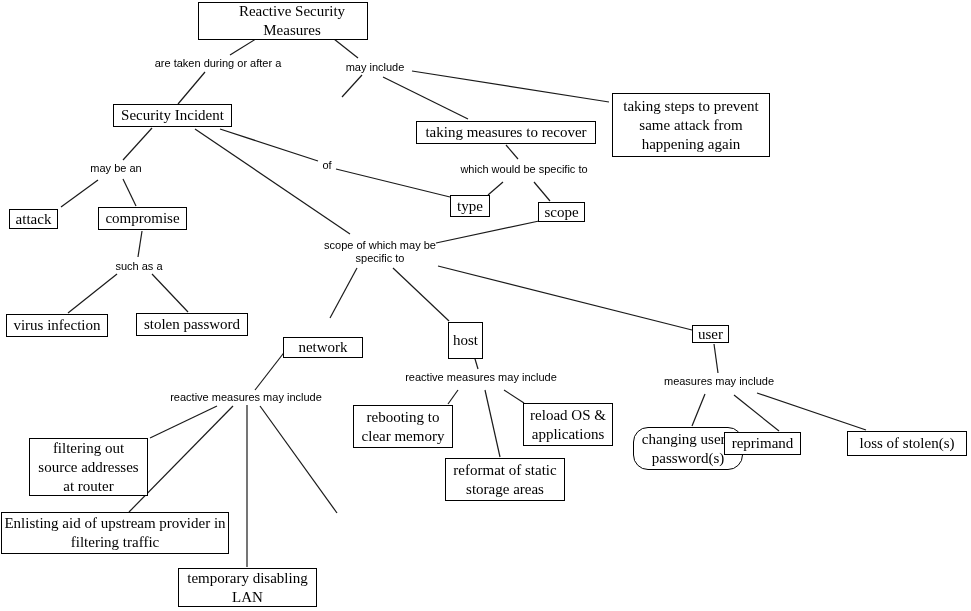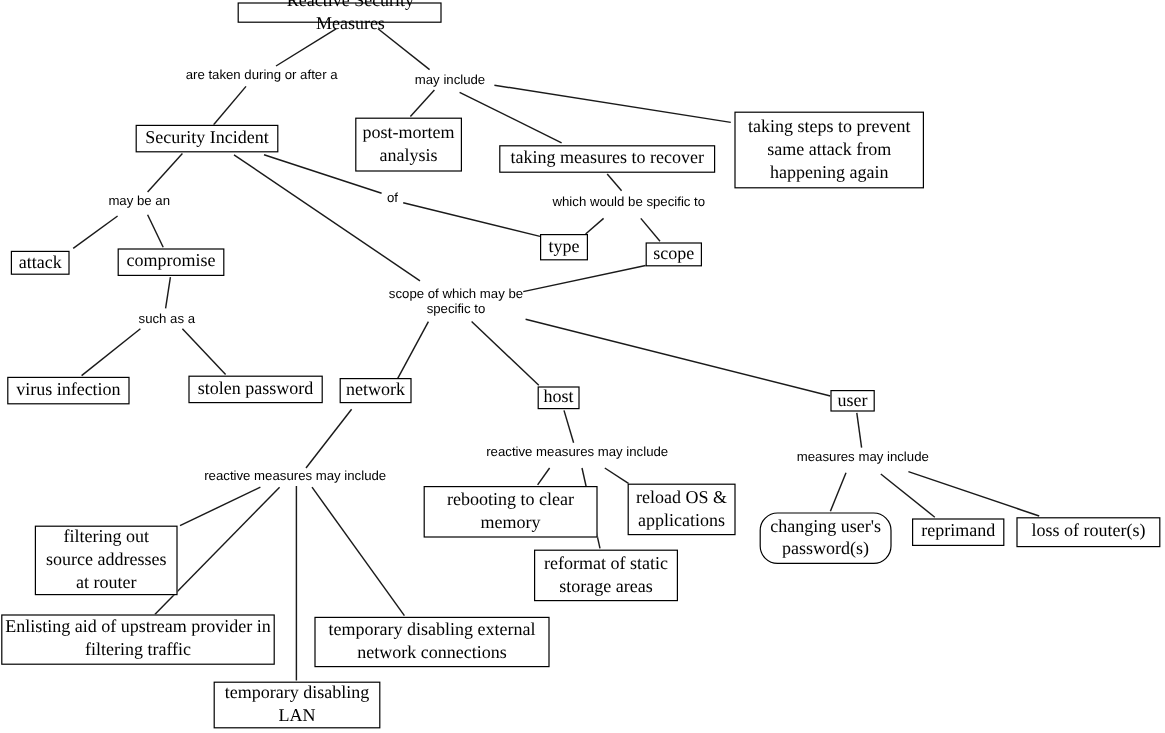--- a/index.html
+++ b/index.html
@@ -88,44 +88,42 @@
     <line x1="470" y1="342" x2="478" y2="369"></line>
     <line x1="458" y1="390" x2="448" y2="404"></line>
     <line x1="485" y1="390" x2="500" y2="457"></line>
     <line x1="504" y1="390" x2="524" y2="403"></line>
     <line x1="714" y1="344" x2="718" y2="373"></line>
     <line x1="705" y1="394" x2="692" y2="426"></line>
     <line x1="734" y1="395" x2="779" y2="431"></line>
     <line x1="757" y1="393" x2="866" y2="430"></line>
   </svg>
 
-  <div class="node" style="left:198px; top:2px;   width:170px; height:17px;padding-left:20px;">Reactive Security Measures</div>
+  <div class="node" style="left:198px; top:2px;   width:170px; height:38px;padding-left:20px;">Reactive Security Measures</div>
   <div class="node" style="left:113px; top:104px; width:119px; height:23px;">Security Incident</div>
-  <div class="node" style="left:296px; top:98px;  width:89px;  height:45px;">post-mortem analysis</div>
   <div class="node" style="left:416px; top:121px; width:180px; height:23px;">taking measures to recover</div>
   <div class="node" style="left:612px; top:93px;  width:158px; height:64px;">taking steps to prevent same attack from happening again</div>
   <div class="node" style="left:9px;   top:209px; width:49px;  height:20px;">attack</div>
   <div class="node" style="left:98px;  top:207px; width:89px;  height:23px;">compromise</div>
   <div class="node" style="left:450px; top:195px; width:40px;  height:22px;">type</div>
   <div class="node" style="left:538px; top:202px; width:47px;  height:20px;">scope</div>
   <div class="node" style="left:6px;   top:314px; width:102px; height:23px;">virus infection</div>
-  <div class="node" style="left:136px; top:313px; width:112px; height:23px;margin-left:21px;">stolen password</div>
-  <div class="node" style="left:283px; top:315px; width:60px;  height:21px;">network</div>
-  <div class="node" style="left:448px; top:322px; width:35px;  height:19px;">host</div>
+  <div class="node" style="left:136px; top:313px; width:112px; height:23px;">stolen password</div>
+  <div class="node" style="left:283px; top:337px; width:80px;  height:21px;">network</div>
+  <div class="node" style="left:448px; top:322px; width:35px;  height:37px;">host</div>
   <div class="node" style="left:692px; top:325px; width:37px;  height:18px;">user</div>
   <div class="node" style="left:29px;  top:438px; width:119px; height:58px;">filtering out source addresses at router</div>
   <div class="node" style="left:1px;   top:512px; width:228px; height:42px;">Enlisting aid of upstream provider in filtering traffic</div>
   <div class="node" style="left:178px; top:568px; width:139px; height:39px;">temporary disabling LAN</div>
-  <div class="node" style="left:262px; top:514px; width:196px; height:42px;">temporary disabling external network connections</div>
-  <div class="node" style="left:353px; top:405px; width:145px; height:43px;">rebooting to clear memory</div>
+  <div class="node" style="left:353px; top:405px; width:100px; height:43px;">rebooting to clear memory</div>
   <div class="node" style="left:445px; top:458px; width:120px; height:43px;">reformat of static storage areas</div>
   <div class="node" style="left:523px; top:403px; width:90px;  height:43px;">reload OS &amp; applications</div>
   <div class="node" style="left:633px; top:427px; width:110px; height:43px;border-radius:15px;">changing user's password(s)</div>
-  <div class="node" style="left:760px; top:432px; width:77px;  height:23px;">reprimand</div>
-  <div class="node" style="left:847px; top:431px; width:120px; height:25px;">loss of router(s)</div>
+  <div class="node" style="left:724px; top:432px; width:77px;  height:23px;">reprimand</div>
+  <div class="node" style="left:847px; top:431px; width:120px; height:25px;">loss of stolen(s)</div>
 
   <div class="phrase" style="left:218px; top:57px;">are taken during or after a</div>
   <div class="phrase" style="left:375px; top:61px;">may include</div>
   <div class="phrase" style="left:116px; top:162px;">may be an</div>
   <div class="phrase" style="left:327px; top:159px;">of</div>
   <div class="phrase" style="left:524px; top:163px;">which would be specific to</div>
   <div class="phrase" style="left:139px; top:260px;text-align:center;">such as a</div>
   <div class="phrase wrap" style="left:380px; top:239px;">scope of which may be specific to</div>
   <div class="phrase" style="left:246px; top:391px;">reactive measures may include</div>
   <div class="phrase" style="left:481px; top:371px;">reactive measures may include</div>

